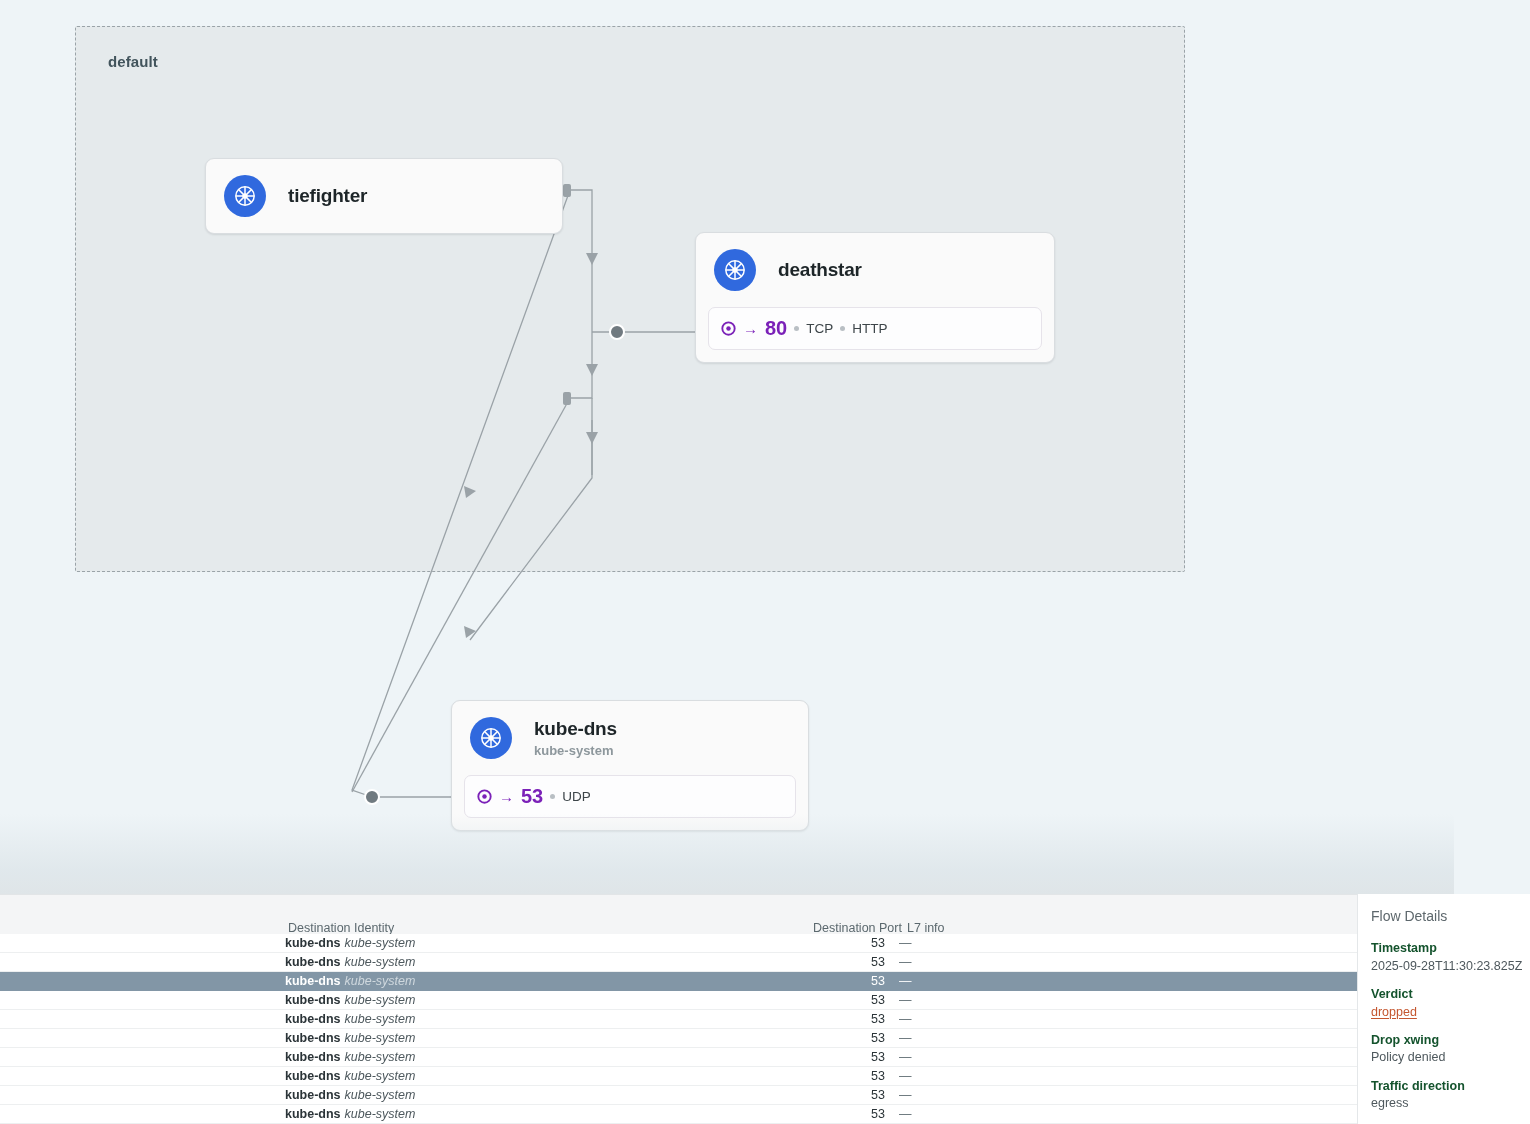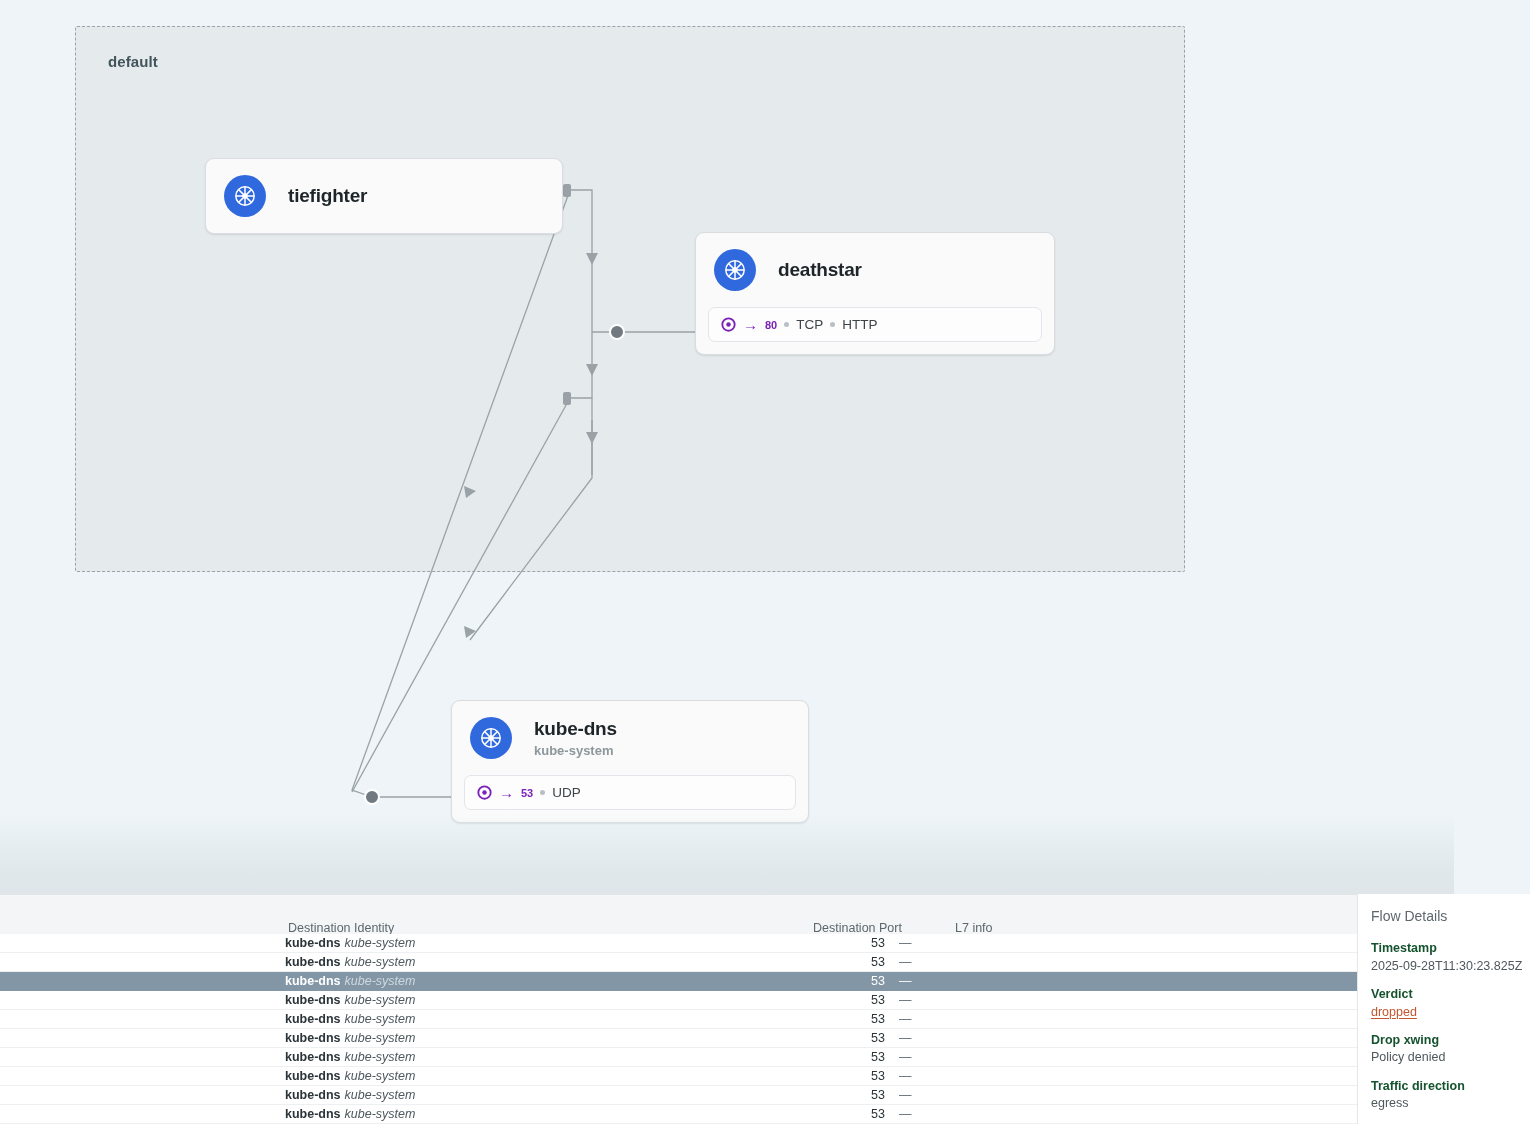--- a/index.html
+++ b/index.html
@@ -90,21 +90,21 @@
     border-radius: 7px;
     background: #fdfdfe;
     padding: 9px 12px;
     display: flex;
     align-items: center;
     gap: 7px;
     font-size: 13.5px;
   }
   .port-ico { width: 15px; height: 15px; flex: 0 0 15px; }
   .port-arrow { color: #7b21b8; font-size: 15px; font-weight: bold; line-height: 1; }
-  .port-num { color: #7b21b8; font-weight: bold; font-size: 11px; }
+  .port-num { color: #7b21b8; font-weight: bold; font-size: 20px; }
   .sep-dot {
     width: 5px; height: 5px; border-radius: 50%;
     background: #b9bfc4;
     display: inline-block;
   }
   .port-proto { color: #3d4549; font-size: 13.5px; }
 
   
   #node-tiefighter { left: 205px; top: 158px; width: 358px; }
   #node-xwing      { left: 205px; top: 370px; width: 358px; }
@@ -136,21 +136,21 @@
   }
   .th {
     position: absolute;
     bottom: 6px;
     font-size: 12.5px;
     color: #5b686e;
     white-space: nowrap;
   }
   #th-dest-identity { left: 288px; }
   #th-dest-port { left: 813px; }
-  #th-l7 { left: 907px; margin-left: 48px; }
+  #th-l7 { left: 907px; }
 
   #table-body { position: relative; }
   .trow {
     position: relative;
     height: 19px;
     border-bottom: 1px solid #edeff0;
     background: #ffffff;
   }
   .trow.selected { background: #8296a6; border-bottom-color: #8296a6; }
   .cell {

